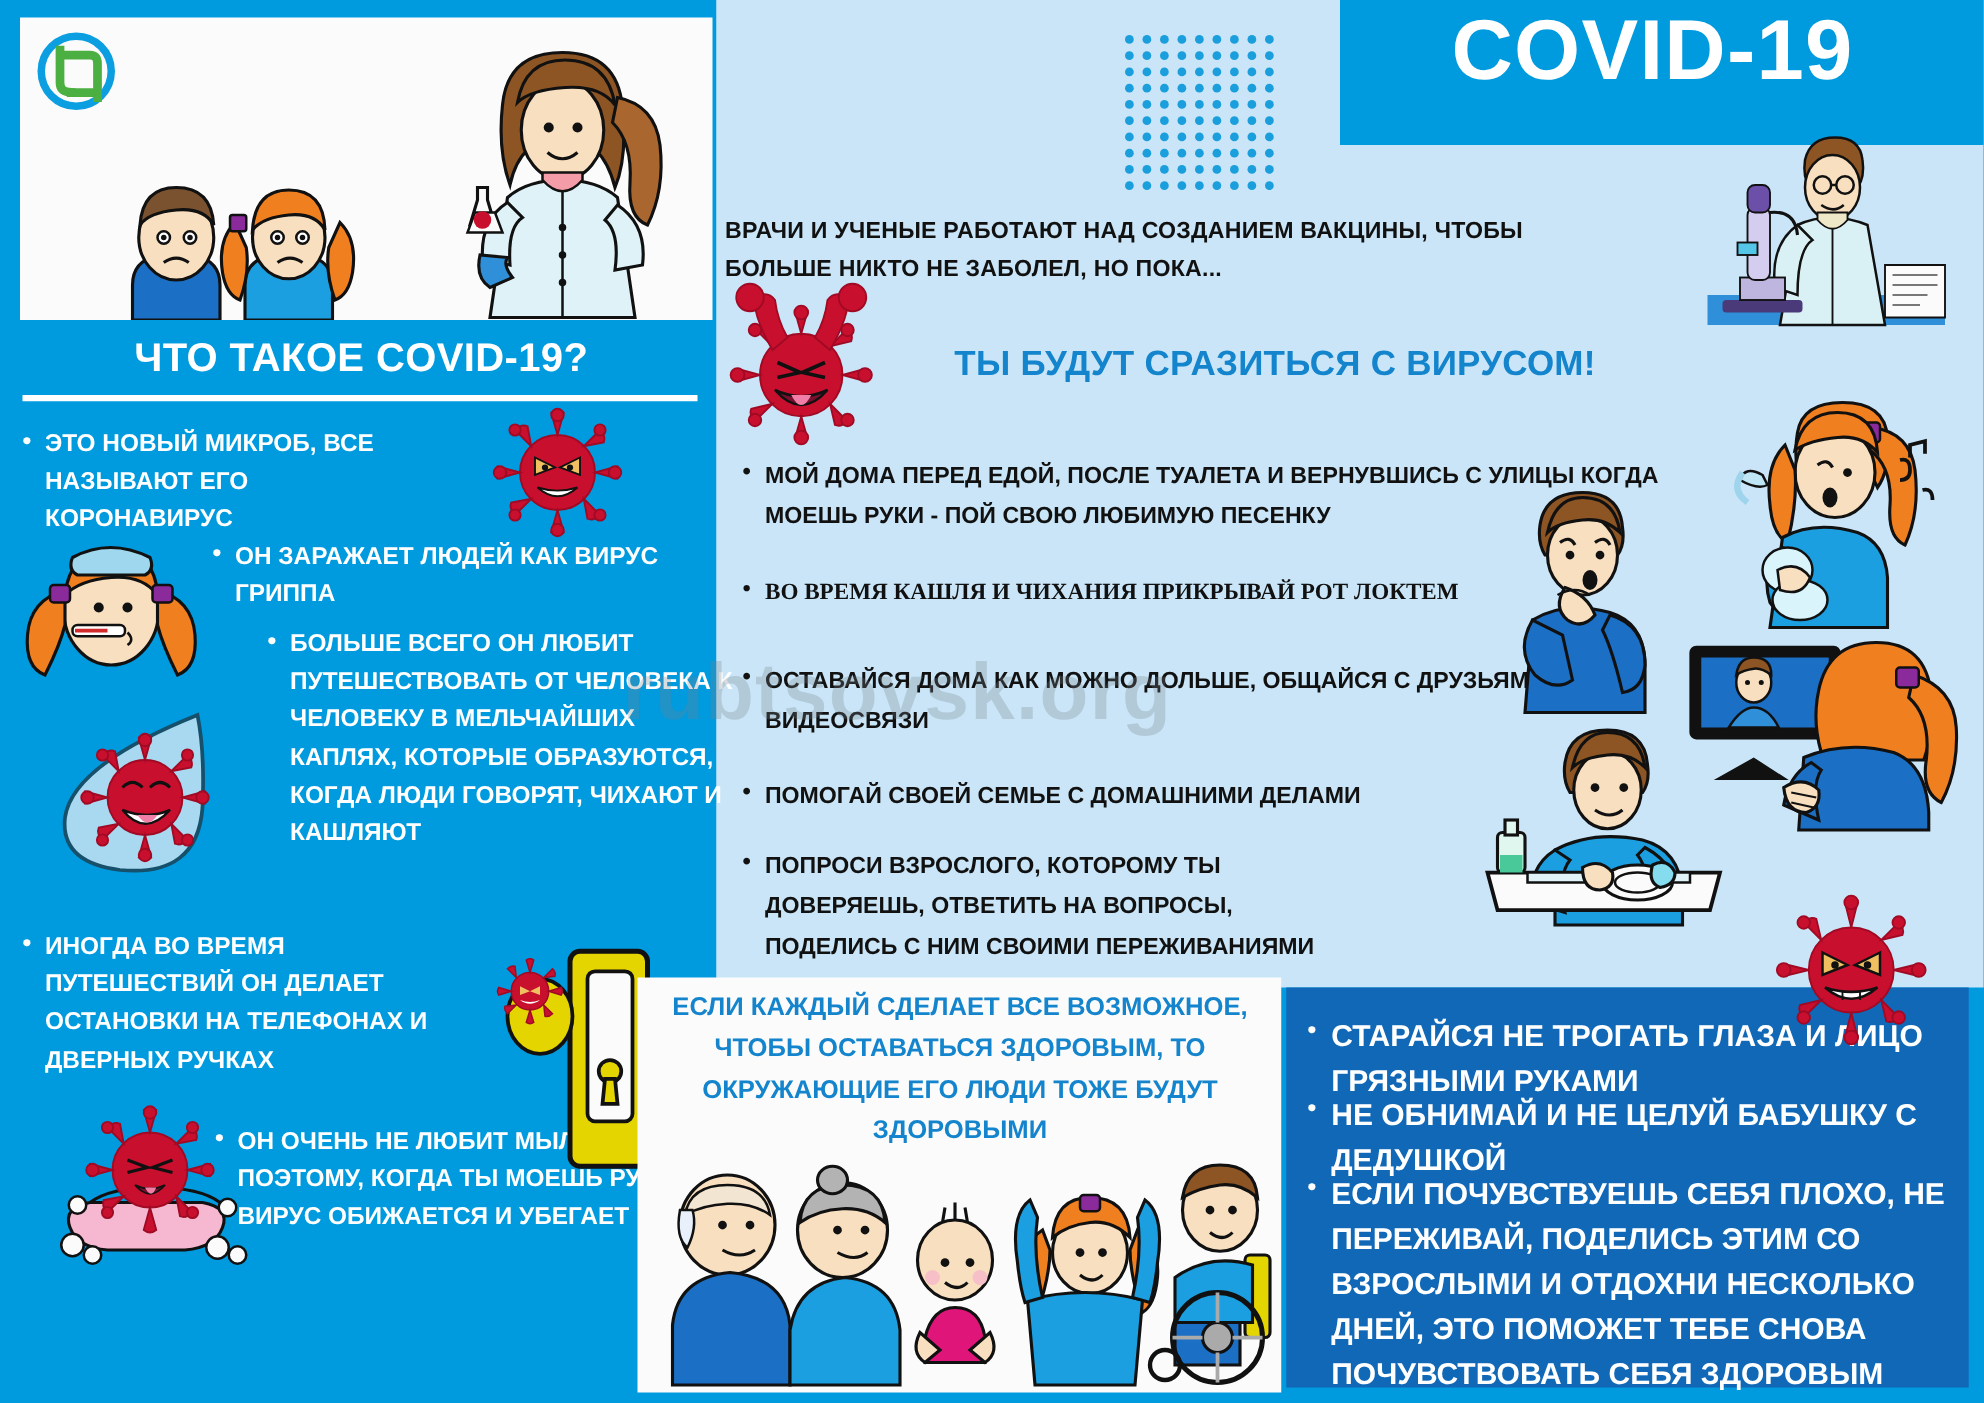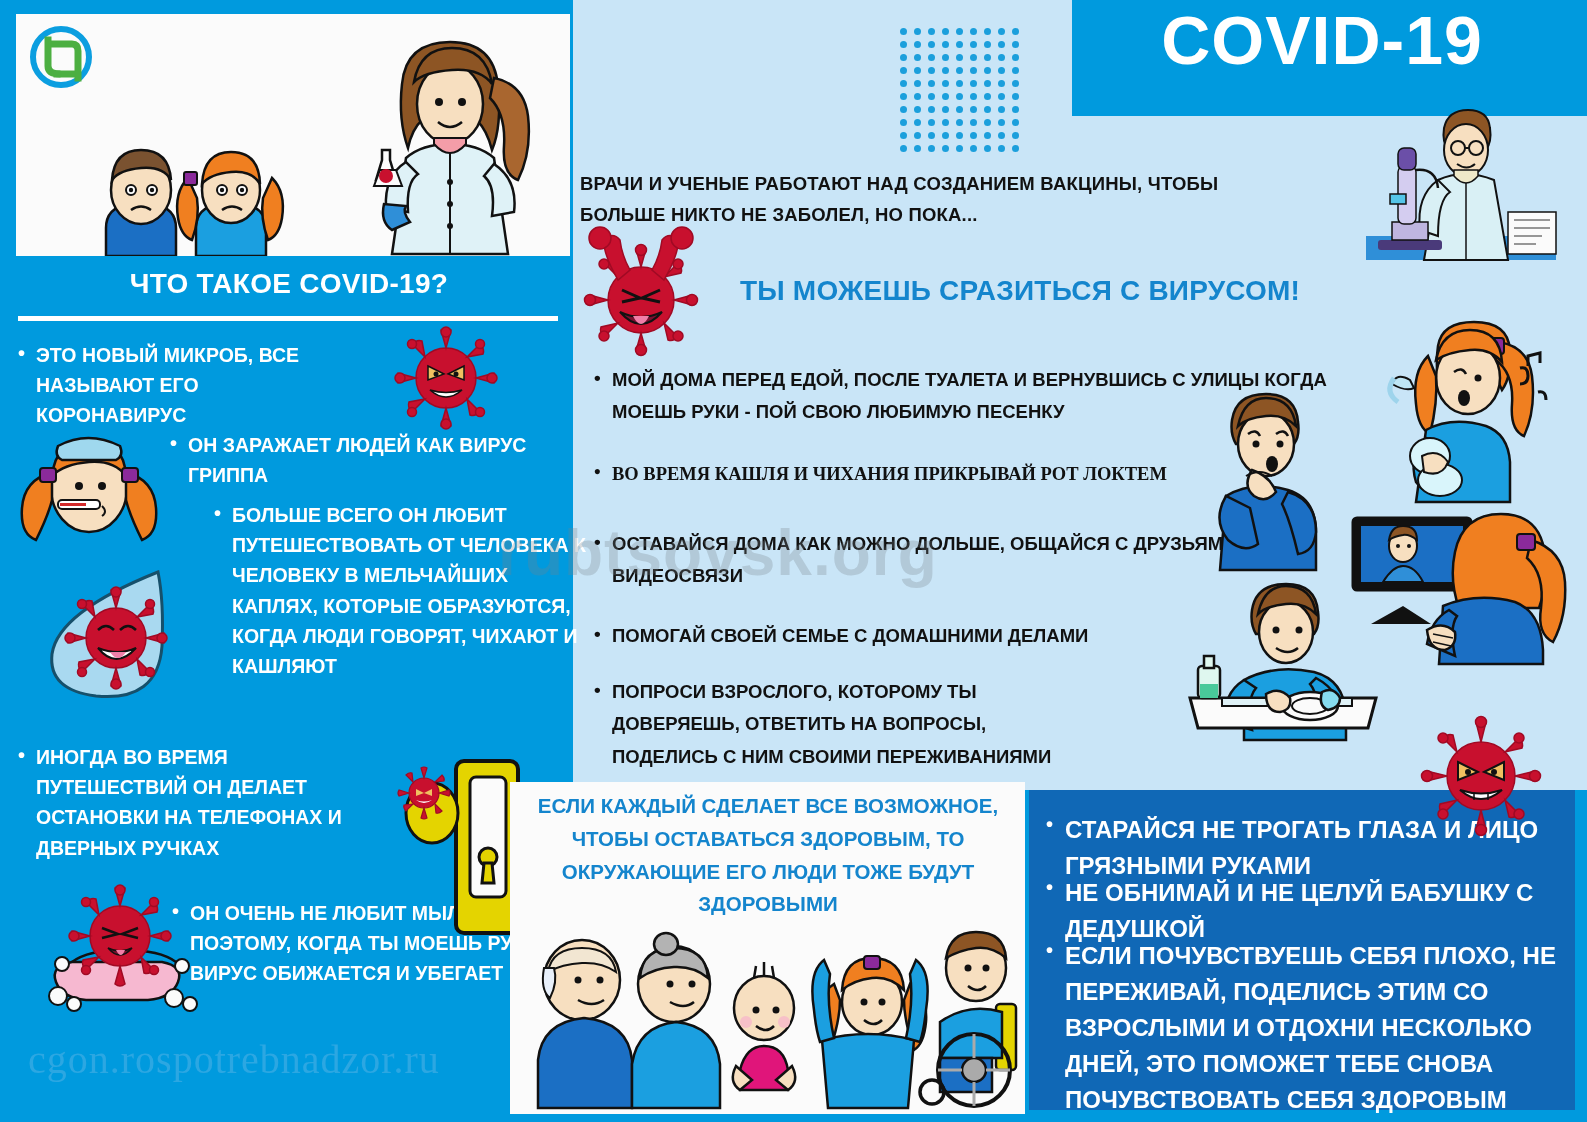--- a/index.html
+++ b/index.html
@@ -27,21 +27,21 @@
 
   .covid-title{
     position:absolute;left:1072px;top:6px;width:500px;
     color:#ffffff;font-weight:bold;font-size:68px;line-height:1;
     text-align:center;letter-spacing:1px;
   }
 
   
   .left-head{
     position:absolute;left:14px;top:268px;width:550px;text-align:center;
-    color:#ffffff;font-weight:bold;font-size:28px;letter-spacing:.3px;
+    color:#ffffff;font-weight:bold;font-size:32px;letter-spacing:.3px;
   }
   .left-rule{position:absolute;left:18px;top:316px;width:540px;height:5px;background:#ffffff;}
   .bul{position:relative;padding-left:20px;color:#ffffff;font-weight:bold;}
   .bul:before{
     content:"\2022";position:absolute;left:2px;top:-2px;font-size:20px;color:#ffffff;
   }
 
   .lb1{position:absolute;left:16px;top:340px;width:300px;font-size:19.5px;line-height:1.55;}
   .lb2{position:absolute;left:168px;top:430px;width:400px;font-size:19.5px;line-height:1.55;}
   .lb3{position:absolute;left:212px;top:500px;width:360px;font-size:19.5px;line-height:1.55;}
@@ -468,21 +468,21 @@
         <circle cx="22" cy="10" r="11"></circle>
           <circle cx="104" cy="10" r="11"></circle>
       </g>
       <path d="M44 62 l18 8 l-18 4" fill="none" stroke="#111" stroke-width="3"></path>
       <path d="M82 62 l-18 8 l18 4" fill="none" stroke="#111" stroke-width="3"></path>
       <path d="M42 84 q21 24 42 0 q-21 10 -42 0z" fill="#7a1030" stroke="#111" stroke-width="2"></path>
       <path d="M55 88 q8 16 16 0 z" fill="#f07fa8"></path>
     </svg>
   </span>
 
-  <div class="fight-title">ТЫ МОЖЕШЬ СРАЗИТЬСЯ С ВИРУСОМ!</div>
+  <div class="fight-title">ТЫ БУДУТ СРАЗИТЬСЯ С ВИРУСОМ!</div>
 
   <div class="cb1 cbul">МОЙ ДОМА ПЕРЕД ЕДОЙ, ПОСЛЕ ТУАЛЕТА И ВЕРНУВШИСЬ С УЛИЦЫ КОГДА МОЕШЬ РУКИ - ПОЙ СВОЮ ЛЮБИМУЮ ПЕСЕНКУ</div>
   <div class="cb2 cbul">ВО ВРЕМЯ КАШЛЯ И ЧИХАНИЯ ПРИКРЫВАЙ РОТ ЛОКТЕМ</div>
   <div class="cb3 cbul">ОСТАВАЙСЯ ДОМА КАК МОЖНО ДОЛЬШЕ, ОБЩАЙСЯ С ДРУЗЬЯМИ ПО ВИДЕОСВЯЗИ</div>
   <div class="cb4 cbul">ПОМОГАЙ СВОЕЙ СЕМЬЕ С ДОМАШНИМИ ДЕЛАМИ</div>
   <div class="cb5 cbul">ПОПРОСИ ВЗРОСЛОГО, КОТОРОМУ ТЫ ДОВЕРЯЕШЬ, ОТВЕТИТЬ НА ВОПРОСЫ, ПОДЕЛИСЬ С НИМ СВОИМИ ПЕРЕЖИВАНИЯМИ</div>
 
   <span class="ill" style="left:1360px;top:320px;">
     <svg width="210" height="185" viewBox="0 0 210 185">
       <path d="M50 60 q-14 -8 -18 4 q14 8 22 4z" fill="#bfe6f5" stroke="#111" stroke-width="2"></path>
@@ -662,15 +662,14 @@
       <path d="M40 46 l20 10 l-20 8 z" fill="#f0c060" stroke="#111" stroke-width="2"></path>
       <path d="M86 46 l-20 10 l20 8 z" fill="#f0c060" stroke="#111" stroke-width="2"></path>
       <circle cx="50" cy="56" r="3" fill="#111"></circle>
         <circle cx="76" cy="56" r="3" fill="#111"></circle>
       <path d="M42 74 q21 18 42 0 q-21 7 -42 0 z" fill="#fff" stroke="#111" stroke-width="2"></path>
       <path d="M56 76 l0 8 M70 76 l0 8" stroke="#111" stroke-width="1.5"></path>
     </svg>
   </span>
 
   <div class="wm-center">rubtsovsk.org</div>
-  <div class="wm-left">cgon.rospotrebnadzor.ru</div>
 
 </div>
 
 </body></html>

